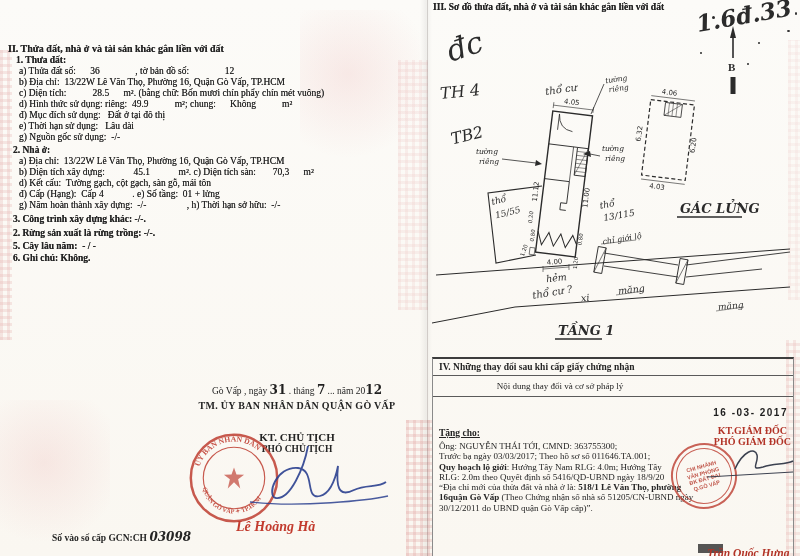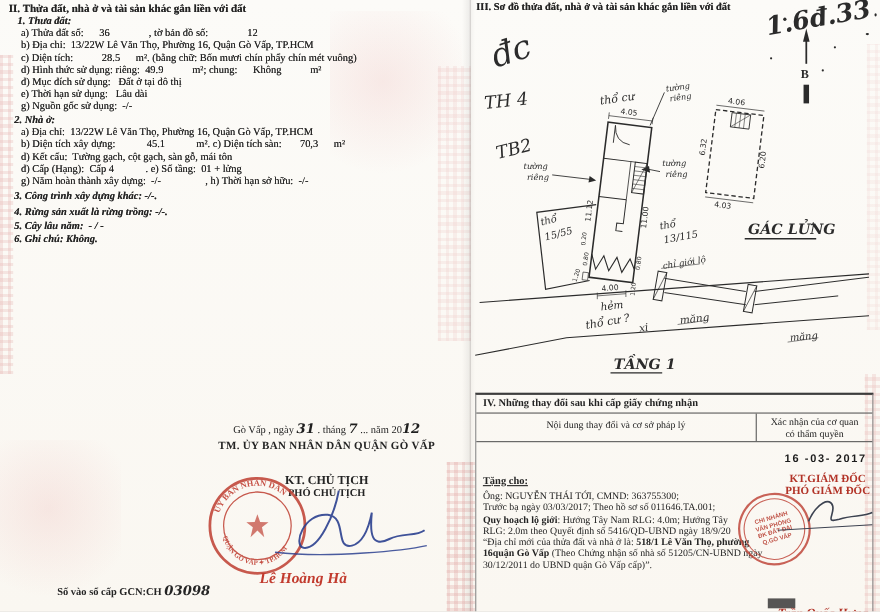--- a/index.html
+++ b/index.html
@@ -1,22 +1,22 @@
 <!DOCTYPE html>
 <html><head>
 <meta charset="utf-8">
 <style>
   html,body{margin:0;padding:0;background:#e8e6e2;}
   .page{position:relative;width:800px;height:556px;background:linear-gradient(#fcfbf8,#faf7f1);
         overflow:hidden;font-family:"Liberation Serif","DejaVu Serif",serif;color:#242424;}
   .ln{position:absolute;white-space:pre;font-size:9.5px;line-height:11px;
-      text-shadow:0 0 .5px rgba(45,45,45,.85);}
+      text-shadow:0 0 .5px rgba(45,45,45,.85);margin-top:40px;}
   .b{font-weight:bold}
-  .bi{font-weight:bold;font-style:italic}
-  .hw{font-family:"DejaVu Serif",serif;font-style:italic;color:#1f1f1f;}
+  .bi{font-weight:bold;}
+  .hw{font-family:"DejaVu Serif",serif;color:#1f1f1f;}
   
   .fold{position:absolute;left:427px;top:0;width:1px;height:556px;background:rgba(95,80,80,.22);}
   .foldshadow{position:absolute;left:420px;top:0;width:12px;height:556px;
       background:linear-gradient(90deg,rgba(0,0,0,0),rgba(0,0,0,.05),rgba(0,0,0,0));}
   
   .pink{position:absolute;pointer-events:none;}
   .pat{background-image:
       repeating-linear-gradient(0deg, rgba(206,98,98,.30) 0 3px, transparent 3px 7px),
       repeating-linear-gradient(90deg, rgba(206,98,98,.30) 0 3px, transparent 3px 7px);}
   .blot{background:radial-gradient(circle at 40% 40%, rgba(226,140,140,.16), rgba(226,140,140,0) 70%);}
@@ -96,21 +96,21 @@
   <div class="ln" style="left:19px;top:70px">đ) Mục đích sử dụng:   Đất ở tại đô thị</div>
   <div class="ln" style="left:19px;top:81px">e) Thời hạn sử dụng:   Lâu dài</div>
   <div class="ln" style="left:19px;top:92px">g) Nguồn gốc sử dụng:  -/-</div>
   <div class="ln bi" style="left:13px;top:105px">2. Nhà ở:</div>
   <div class="ln" style="left:19px;top:116px">a) Địa chỉ:  13/22W Lê Văn Thọ, Phường 16, Quận Gò Vấp, TP.HCM</div>
   <div class="ln" style="left:19px;top:127px">b) Diện tích xây dựng:            45.1            m². c) Diện tích sàn:       70,3      m²</div>
   <div class="ln" style="left:19px;top:138px">d) Kết cấu:  Tường gạch, cột gạch, sàn gỗ, mái tôn</div>
   <div class="ln" style="left:19px;top:149px">đ) Cấp (Hạng):  Cấp 4            . e) Số tầng:  01 + lửng</div>
   <div class="ln" style="left:19px;top:160px">g) Năm hoàn thành xây dựng:  -/-                 , h) Thời hạn sở hữu:  -/-</div>
   <div class="ln bi" style="left:13px;top:174px">3. Công trình xây dựng khác: -/-.</div>
-  <div class="ln bi" style="left:13px;top:188px">4. Rừng sản xuất là rừng trồng: -/-.</div>
+  <div class="ln bi" style="left:13px;top:188px">2. Rừng sản xuất là rừng trồng: -/-.</div>
   <div class="ln bi" style="left:13px;top:201px">5. Cây lâu năm:  - / -</div>
   <div class="ln bi" style="left:13px;top:213px">6. Ghi chú: Không.</div>
 
   <div class="signblock">
     <div class="date">
       <span>Gò Vấp ,   ngày</span>
       <span class="hw hwn">31</span>
       <span>. tháng</span>
       <span class="hw hwn">7</span>
       <span>... năm 20</span><span class="hw hwn">12</span>
@@ -276,24 +276,20 @@
       <text class="dim" x="225" y="190" font-size="7">4.03</text>
     </g>
     <text class="hwt" x="250" y="213" font-size="13" font-weight="bold">GÁC LỬNG</text>
     <line class="stk" x1="247" y1="217" x2="312" y2="217" stroke-width="1.3"></line>
   </svg>
 
   <div class="s4">
     <div class="s4-title">IV. Những thay đổi sau khi cấp giấy chứng nhận</div>
     <div class="s4-head">
       <div class="s4-c1">Nội dung thay đổi và cơ sở pháp lý</div>
-      <div class="s4-c2">
-        <div>Xác nhận của cơ quan</div>
-        <div>có thẩm quyền</div>
-      </div>
     </div>
     <div class="s4-body">
       <div class="s4-date">16 -03- 2017</div>
       <div class="s4-gift">Tặng cho:</div>
       <div class="s4-lines">
         <div>Ông: NGUYỄN THÁI TỚI, CMND: 363755300;</div>
         <div>Trước bạ ngày 03/03/2017; Theo hồ sơ số 011646.TA.001;</div>
         <div><span class="b">Quy hoạch lộ giới</span><span>: Hướng Tây Nam RLG: 4.0m; Hướng Tây</span></div>
         <div>RLG: 2.0m theo Quyết định số 5416/QD-UBND ngày 18/9/20</div>
         <div><span>“Địa chỉ mới của thửa đất và nhà ở là: </span><span class="b">518/1 Lê Văn Thọ, phường</span></div>

